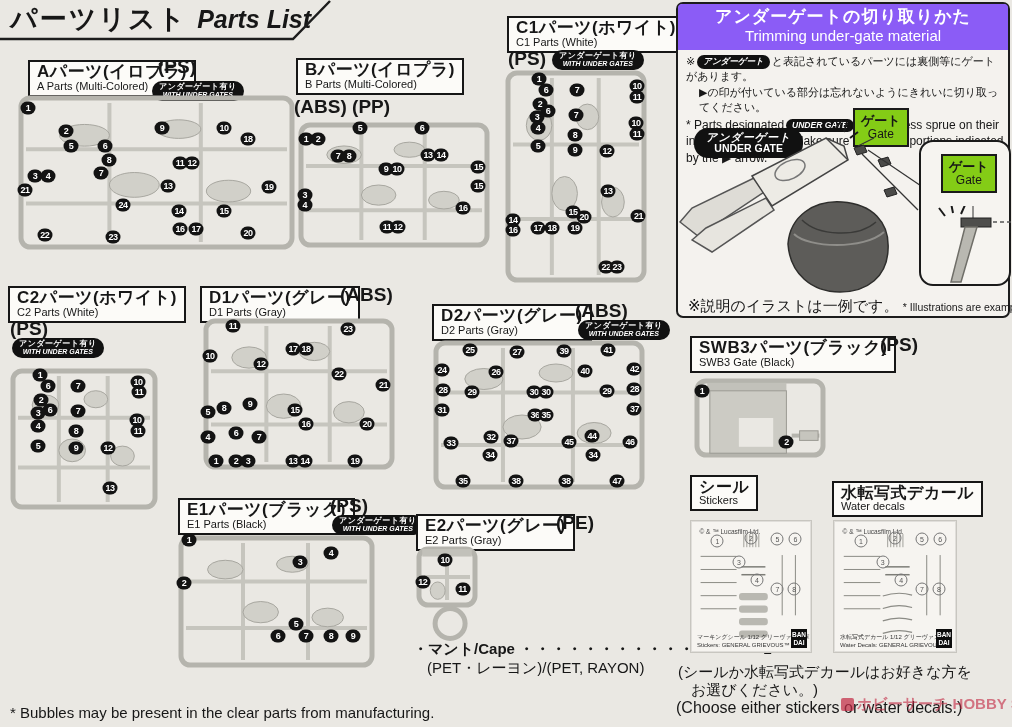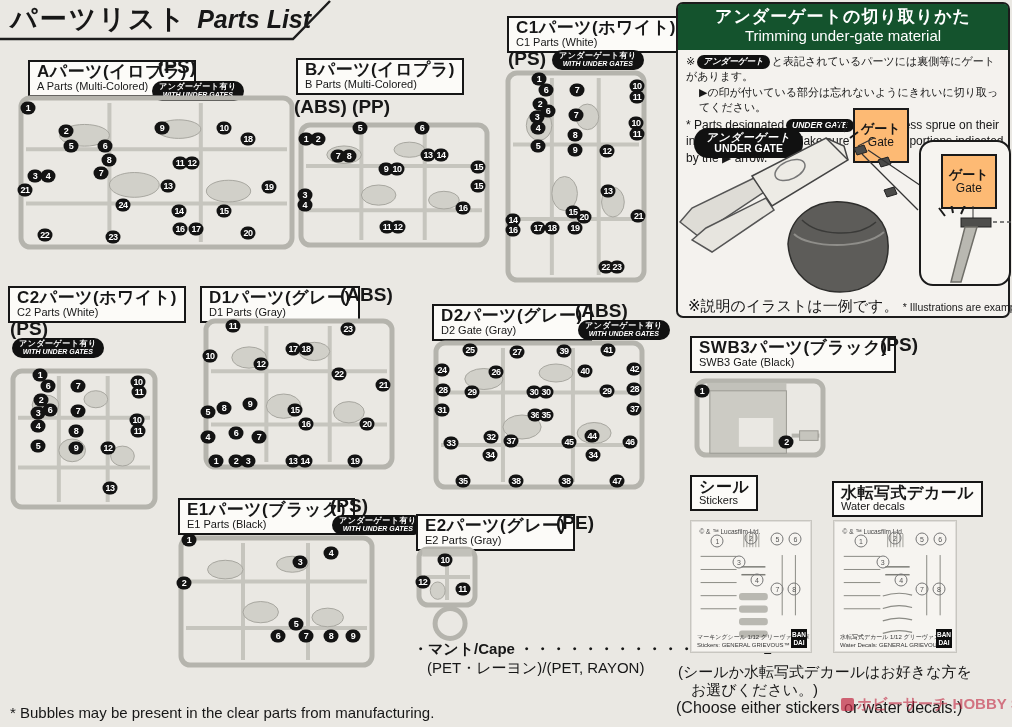--- a/index.html
+++ b/index.html
@@ -23,36 +23,36 @@
   .ugbadge .ben{display:block;font-size:7px;font-weight:bold;font-style:italic;}
   
   .runner{position:absolute;}
   .runner svg{position:absolute;left:0;top:0;overflow:visible;}
   .pnum{position:absolute;transform:translate(-50%,-50%);min-width:13px;height:13px;padding:0 1px;
         border-radius:8px;background:#131313;color:#fff;font-size:9px;font-weight:bold;
         display:flex;align-items:center;justify-content:center;line-height:1;letter-spacing:-0.5px;}
   
   .panel{position:absolute;left:676px;top:2px;width:334px;height:316px;background:#f4f2ee;
          border:2px solid #1c1c1c;border-radius:7px;box-sizing:border-box;}
-  .panel-head{position:absolute;left:0;top:0;width:100%;height:46px;background:#14532d;color:#fff;
+  .panel-head{position:absolute;left:0;top:0;width:100%;height:46px;background:#8b5cf6;color:#fff;
               border-radius:4px 4px 0 0;text-align:center;line-height:1.2;padding-top:3px;box-sizing:border-box;}
   .panel-head .jp{display:block;font-size:17px;font-weight:bold;letter-spacing:1px;}
   .panel-head .en{display:block;font-size:15px;}
   .panel-note{position:absolute;left:8px;top:50px;width:318px;line-height:1.4;}
   .panel-note .jpline{font-size:11px;}
   .panel-note .jpline2{font-size:11px;padding-left:13px;}
   .panel-note .enline{font-size:12px;margin-top:1px;}
   .inline-pill{display:inline-block;background:#111;color:#fff;border-radius:8px;
                font-size:8.5px;font-weight:bold;font-style:italic;padding:1px 6px;margin:0 2px;vertical-align:1px;}
   .bigpill{position:absolute;left:16px;top:124px;background:#111;color:#fff;border-radius:14px;
            text-align:center;line-height:1.1;padding:3px 12px;}
   .bigpill .jp{display:block;font-size:11px;font-weight:bold;font-style:italic;letter-spacing:1px;}
   .bigpill .en{display:block;font-size:10.5px;font-weight:bold;}
-  .gatebox{position:absolute;background:#fdba74;border:2px solid #1a1a1a;text-align:center;
-           line-height:1.1;padding:12px 6px;white-space:nowrap;}
+  .gatebox{position:absolute;background:#84cc16;border:2px solid #1a1a1a;text-align:center;
+           line-height:1.1;padding:4px 6px;white-space:nowrap;}
   .gatebox .jp{display:block;font-size:13px;font-weight:600;}
   .gatebox .en{display:block;font-size:12px;}
   .inset{position:absolute;left:241px;top:136px;width:92px;height:146px;background:#f6f4f0;
          border:2px solid #1a1a1a;border-radius:14px;box-sizing:border-box;}
   .panel-foot{position:absolute;left:10px;top:293px;white-space:nowrap;}
   .panel-foot .jp{font-size:15px;}
   .panel-foot .en{font-size:10.5px;}
   
   .sheet{position:absolute;background:#f6f4f0;border:1px solid #c8c6c0;box-shadow:0 0 0 1px #e0deda inset;}
   .sheet .copy{position:absolute;left:7%;top:5%;font-size:6.5px;color:#444;white-space:nowrap;}
@@ -297,21 +297,21 @@
       <span class="pnum" style="left: 6.8%; top: 94%;">1</span>
       <span class="pnum" style="left: 17.2%; top: 94%;">2</span>
       <span class="pnum" style="left: 23.4%; top: 94%;">3</span>
       <span class="pnum" style="left: 46.9%; top: 94%;">13</span>
       <span class="pnum" style="left: 53.1%; top: 94%;">14</span>
       <span class="pnum" style="left: 79.2%; top: 94%;">19</span>
     </div>
 
   <div class="lblbox" style="left:432px;top:304px">
     <span class="jp">D2パーツ(グレー)</span>
-    <span class="en">D2 Gate (Gray)</span>
+    <span class="en">D2 Parts (Gray)</span>
   </div>
   <div class="mat" style="left:575px;top:300px">(ABS)</div>
   <div class="ugbadge" style="left:578px;top:320px">
     <span class="bjp">アンダーゲート有り</span>
     <span class="ben">WITH UNDER GATES</span>
   </div>
   <div class="runner" style="left:433px;top:340px;width:212px;height:150px">
       <svg width="212" height="150">
         <rect x="3" y="3" width="206" height="144" rx="9" fill="none" stroke="#b5b4ad" stroke-width="5"></rect>
         <line x1="69.96000000000001" y1="8" x2="69.96000000000001" y2="142" stroke="#c6c5be" stroke-width="4"></line>

